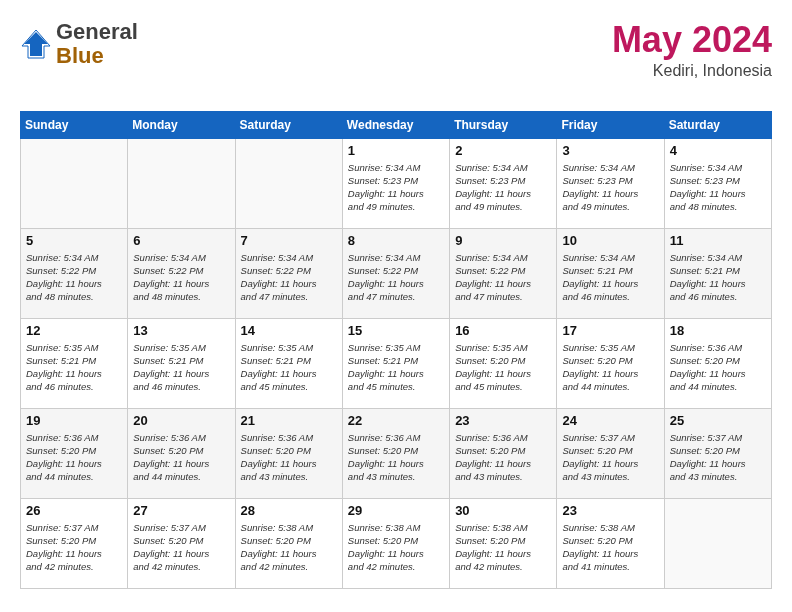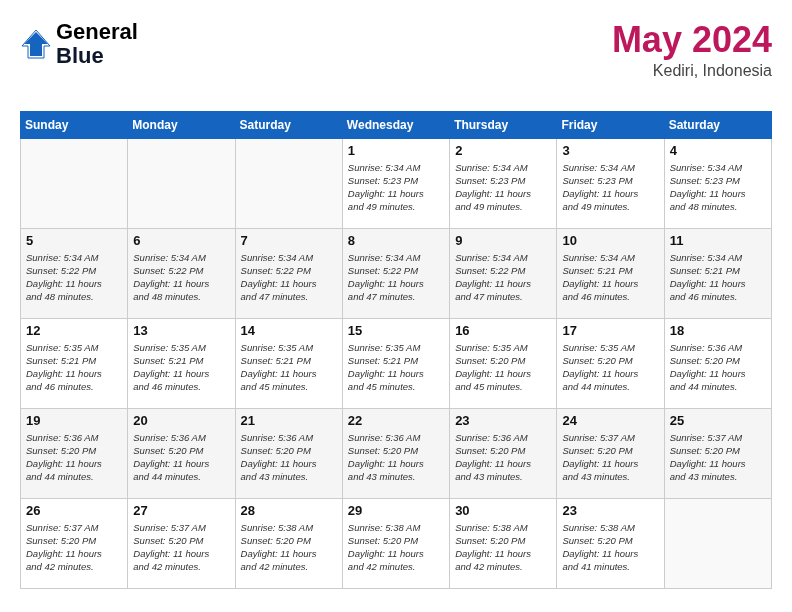--- a/index.html
+++ b/index.html
@@ -20,21 +20,21 @@
       display: flex;
       align-items: center;
     }
     .logo-text {
       font-size: 22px;
       font-weight: bold;
       color: #1a1a2e;
       line-height: 1.1;
     }
     .logo-text span {
-      color: #000000;
+      color: #404040;
     }
     .logo-icon {
       width: 32px;
       height: 32px;
       margin-right: 4px;
     }
     .title-block {
       text-align: right;
     }
     .month-title {
@@ -98,21 +98,21 @@
 <body>
 
 <div class="header">
   <div class="logo">
     <svg class="logo-icon" viewBox="0 0 32 32" xmlns="http://www.w3.org/2000/svg">
       <polygon points="16,4 28,16 22,16 22,28 10,28 10,16 4,16" fill="#1565c0"></polygon>
       <polygon points="16,2 30,18 24,18 24,30 8,30 8,18 2,18" fill="none" stroke="#1565c0" stroke-width="1"></polygon>
     </svg>
     <div>
       <div class="logo-text">
-        <span>General</span><br><span style="color:#0f172a">Blue</span>
+        <span>General</span><br><span style="color:#a16207">Blue</span>
       </div>
     </div>
   </div>
   <div class="title-block">
     <div class="month-title">May 2024</div>
     <div class="location">Kediri, Indonesia</div>
   </div>
 </div>
 
 <table>

